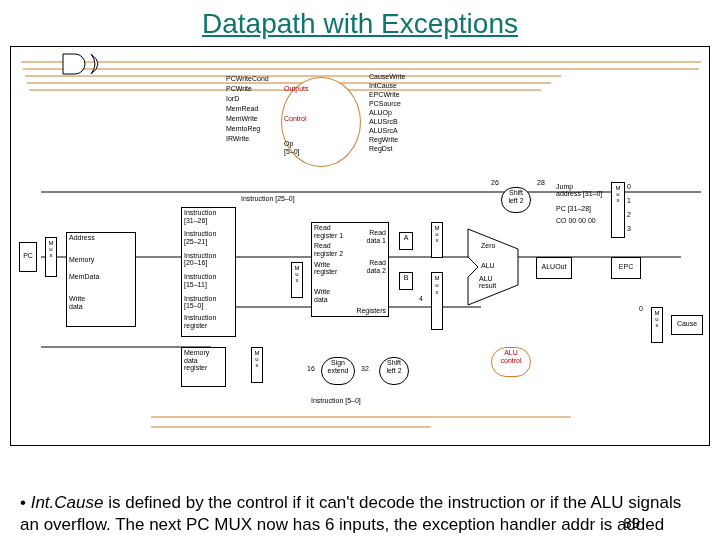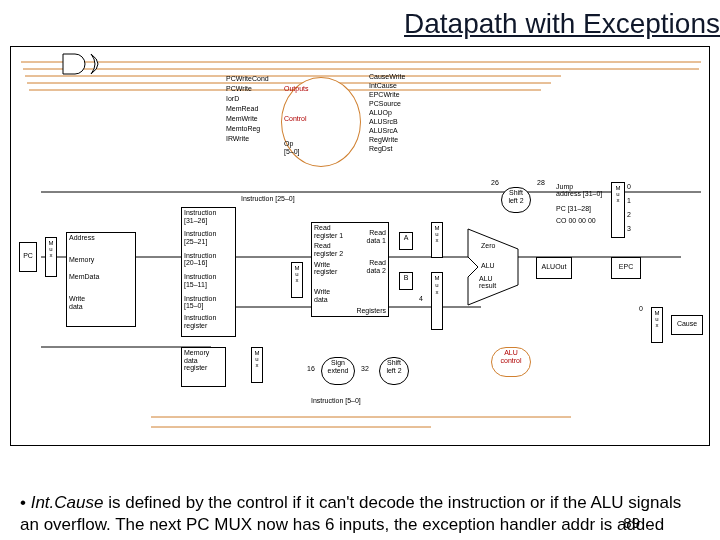--- a/index.html
+++ b/index.html
@@ -1,17 +1,17 @@
 <!DOCTYPE html>
 <html><head>
 <meta charset="utf-8">
 <style>
   * { box-sizing: border-box; }
   body { margin: 0; font-family: Arial, sans-serif; background: #fff; width: 720px; height: 540px; overflow: hidden; position: relative; }
-  .title { text-align: right; font-size: 28px; color: #0f172a; text-decoration: underline; margin: 8px 0 6px; }
+  .title { text-align: center; font-size: 28px; color: #0f766e; text-decoration: underline; margin: 8px 0 6px; }
   .diagram { position: relative; width: 700px; height: 400px; margin: 0 auto; border: 1px solid #000; }
   .box { position: absolute; border: 1px solid #000; background: #fff; font-size: 7px; padding: 1px 2px; line-height: 1.1; }
   .obox { border-color: #d08030; }
   .lbl { position: absolute; font-size: 7px; color: #000; white-space: nowrap; }
   .rlbl { color: #b00000; }
   .mux { position: absolute; border: 1px solid #000; background: #fff; font-size: 6px; text-align: center; padding-top: 2px; }
   .bullet { position: absolute; left: 20px; bottom: 4px; font-size: 17px; font-style: normal; width: 680px; line-height: 1.3; }
   .bullet .i { font-style: italic; margin-top: 16px; }
   line { stroke: #000; stroke-width: 1; }
   line.o { stroke: #d08030; }

